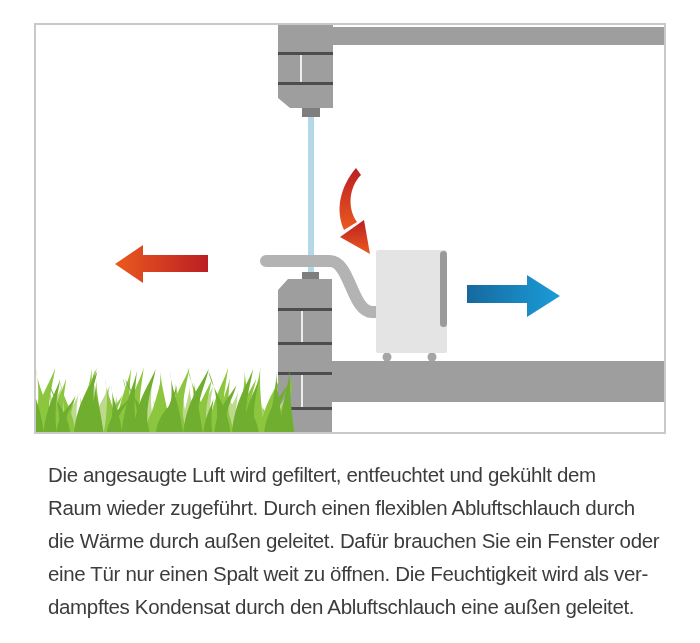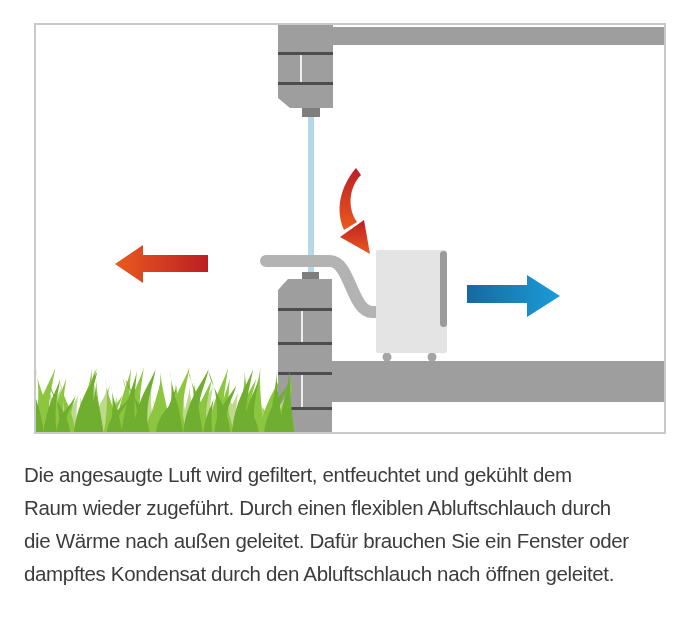--- a/index.html
+++ b/index.html
@@ -6,21 +6,21 @@
   body{
     width:700px;height:643px;position:relative;background:#ffffff;
     font-family:"Liberation Sans", sans-serif;overflow:hidden;
   }
   .frame{
     position:absolute;left:34px;top:23px;width:632px;height:411px;
     box-sizing:border-box;border:2px solid #c9c9c9;background:#fff;
   }
   .frame svg{display:block;width:628px;height:407px;}
   .caption{
-    position:absolute;left:24px;top:458px;width:640px;
+    position:absolute;left:48px;top:458px;width:640px;
     font-size:20.5px;line-height:33px;letter-spacing:-0.35px;color:#3c3c3c;
   }
   .caption div{white-space:nowrap;}
 </style>
 </head>
 <body>
 
 <div class="frame" style="border-color: rgb(201, 201, 201);">
   <svg viewBox="0 0 628 407" xmlns="http://www.w3.org/2000/svg">
     <defs>
@@ -165,15 +165,16 @@
         <path d="M 228.1 408 C 231.1 382.0 244.7 371.5 251.8 359.7 C 248.2 373.9 237.1 384.4 240.1 408 Z" fill="#6fae2f"></path>
         <path d="M 232.8 408 C 236.5 374.3 240.4 361.1 240.6 345.8 C 240.5 364.2 243.9 377.4 247.6 408 Z" fill="#6fae2f"></path>
         <path d="M 243.1 408 C 246.9 373.3 252.6 359.6 253.9 343.8 C 253.3 362.8 254.5 376.4 258.3 408 Z" fill="#6fae2f"></path>
       </g>
   </svg>
 </div>
 
 <div class="caption" style="color: rgb(60, 60, 60);">
   <div>Die angesaugte Luft wird gefiltert, entfeuchtet und gekühlt dem</div>
   <div>Raum wieder zugeführt. Durch einen flexiblen Abluftschlauch durch</div>
-  <div>die Wärme nach außen geleitet. Dafür brauchen Sie ein Fenster oder</div>
-  <div>dampftes Kondensat durch den Abluftschlauch nach öffnen geleitet.</div>
+  <div>die Wärme durch außen geleitet. Dafür brauchen Sie ein Fenster oder</div>
+  <div>eine Tür nur einen Spalt weit zu öffnen. Die Feuchtigkeit wird als ver-</div>
+  <div>dampftes Kondensat durch den Abluftschlauch eine außen geleitet.</div>
 </div>
 
 </body></html>

